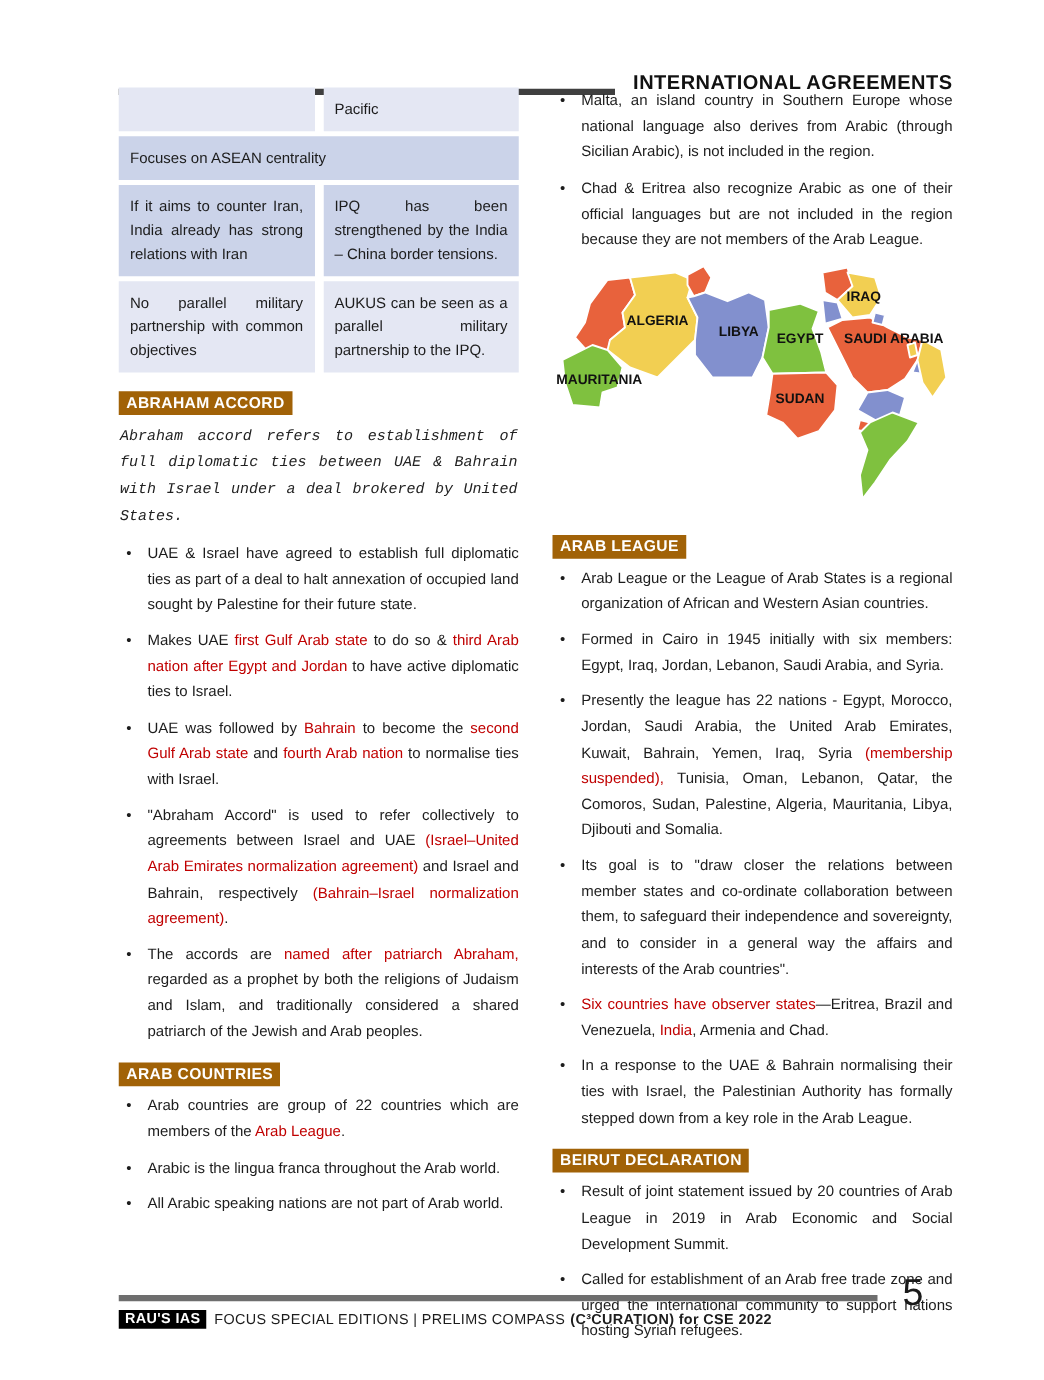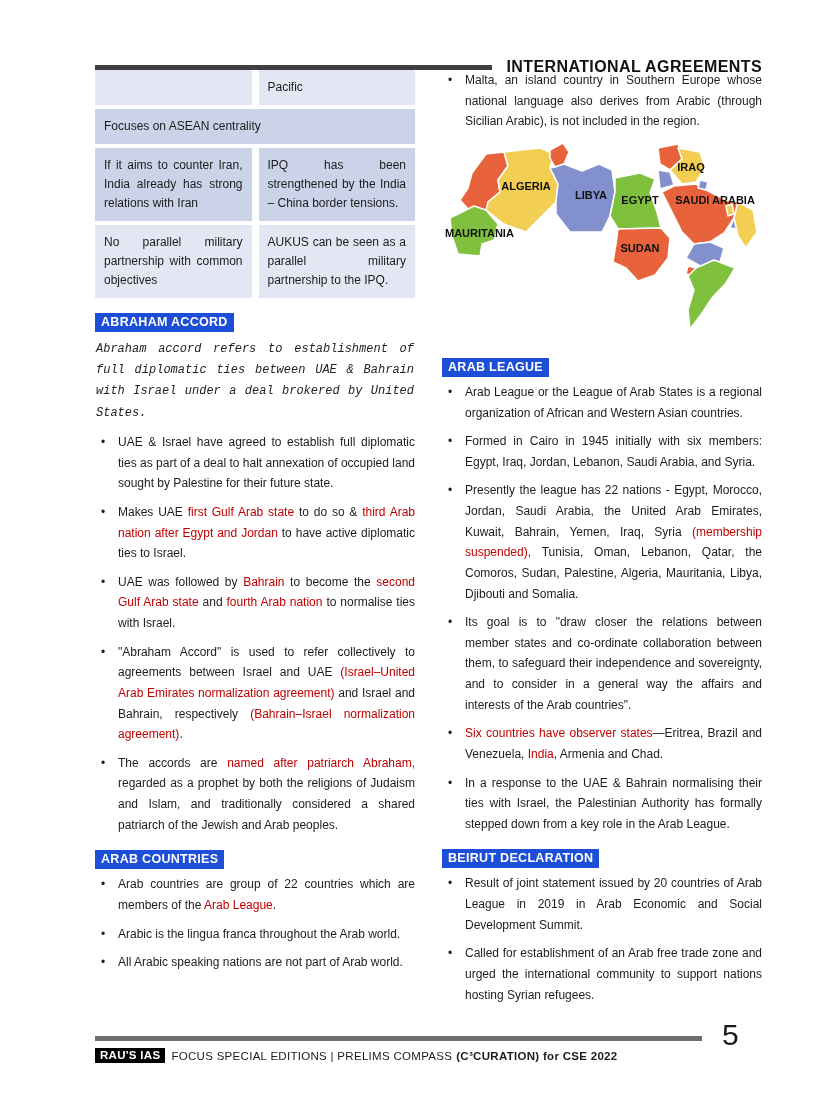--- a/index.html
+++ b/index.html
@@ -5,21 +5,21 @@
   * { margin:0; padding:0; box-sizing:border-box; }
   html,body { background:#ffffff; }
   body {
     width:835px; height:1104px; position:relative;
     font-family:"Liberation Sans", sans-serif;
     color:#1c1c1c; overflow:hidden;
   }
   
   .page-header {
     position:absolute; top:58px; left:95px; width:667px;
-    display:flex; align-items:center; gap:14px;
+    display:flex; align-items:flex-end; gap:14px;
   }
   .page-header .rule { flex:1; height:5px; background:#3f3f3f; }
   .page-header .title {
     font-size:16px; font-weight:700; letter-spacing:0.4px;
     white-space:nowrap; color:#111;
   }
   
   .columns {
     position:absolute; top:70px; left:95px; width:667px;
     display:flex; gap:27px; align-items:flex-start;
@@ -29,21 +29,21 @@
   .cmp-table { display:flex; flex-direction:column; gap:4px; margin-bottom:8px; }
   .cmp-row { display:flex; gap:7px; }
   .cmp-cell {
     flex:1; padding:8px 9px; font-size:12px; line-height:1.58;
     text-align:justify; min-height:28px;
   }
   .shade-light { background:#e4e7f3; }
   .shade-dark  { background:#cbd3e9; }
   
   .section-header {
-    display:inline-block; background:#1d4ed8; color:#ffffff;
+    display:inline-block; background:#a16207; color:#ffffff;
     font-weight:700; font-size:12.5px; letter-spacing:0.3px;
     padding:2px 6px 3px; margin:7px 0 5px;
   }
   .intro {
     font-style:italic; font-size:12px; line-height:1.78;
     text-align:justify; margin:2px 1px 8px; color:#222;font-family:Liberation Mono, monospace;
   }
   ul.bullets { list-style:none; margin:0 0 4px; padding:0; }
   ul.bullets li {
     position:relative; padding-left:23px; margin-bottom:8px;
@@ -122,20 +122,21 @@
         <li><span>Arab countries are group of 22 countries which are members of the </span><span class="red">Arab League</span><span>.</span></li>
         <li><span>Arabic is the lingua franca throughout the Arab world.</span></li>
         <li><span>All Arabic speaking nations are not part of Arab world.</span></li>
       </ul>
   </div>
 
   <div class="col">
 
     <ul class="bullets">
         <li><span>Malta, an island country in Southern Europe whose national language also derives from Arabic (through Sicilian Arabic), is not included in the region.</span></li>
+        <li><span>Chad &amp; Eritrea also recognize Arabic as one of their official languages but are not included in the region because they are not members of the Arab League.</span></li>
       </ul>
 
     <div class="map-figure">
       <svg width="330" height="205" viewBox="0 0 330 205" xmlns="http://www.w3.org/2000/svg">
         <g stroke="#ffffff" stroke-width="1.5" stroke-linejoin="round">
 
           <polygon fill="#E8623C" points="30,33 44,14 62,12 66,26 56,40 58,52 46,62 44,78 32,88 27,70 18,60 26,48"></polygon>
           <polygon fill="#F2CF52" points="62,12 98,8 112,14 108,28 116,44 114,62 98,78 84,92 62,84 44,70 46,62 58,52 56,40 66,26"></polygon>
           <polygon fill="#E8623C" points="108,10 121,3 127,12 122,24 113,27 108,18"></polygon>
           <polygon fill="#8290CE" points="122,24 140,31 157,24 170,30 173,52 168,76 160,92 128,92 114,74 114,62 116,44 108,28 113,27"></polygon>

